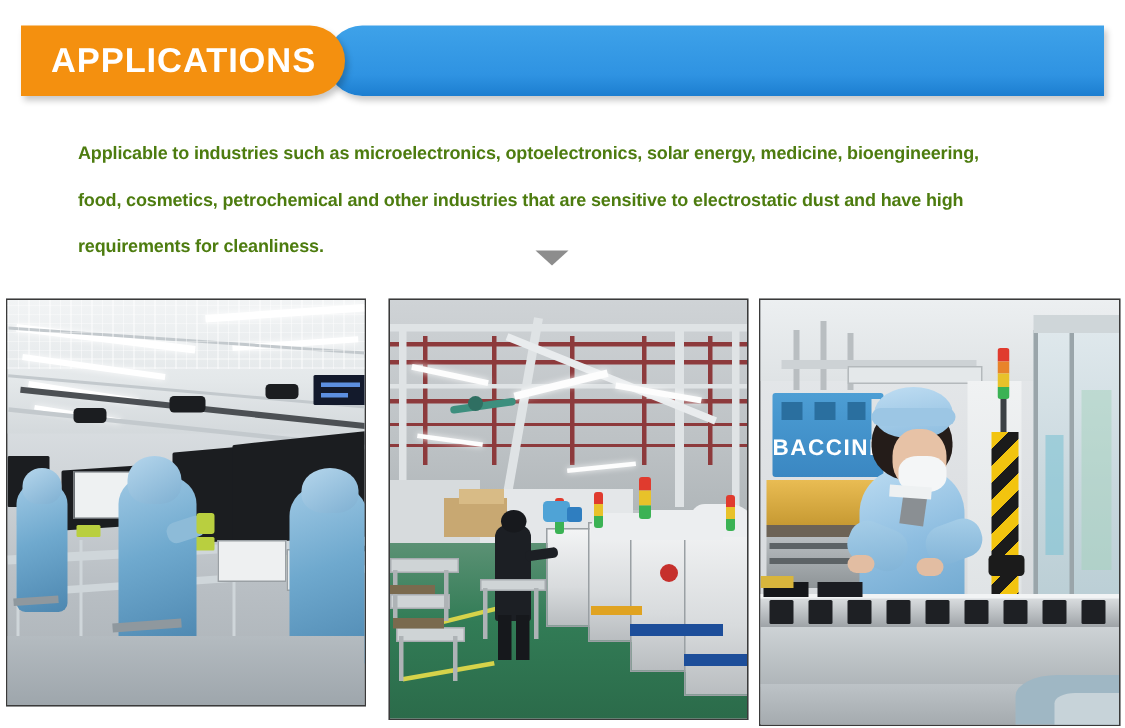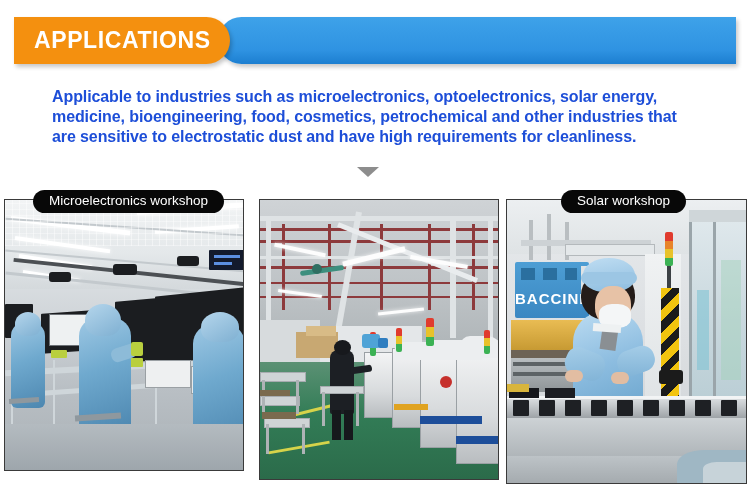--- a/index.html
+++ b/index.html
@@ -55,24 +55,24 @@
     letter-spacing: 0.6px;
     white-space: nowrap;
   }
 
   
   #description-text {
     position: absolute;
     left: 52px;
     top: 87px;
     width: 632px;
-    color: #1d4ed8;
-    font-size: 16px;
+    color: #4d7c0f;
+    font-size: 12px;
     font-weight: bold;
-    line-height: 20px;
+    line-height: 31px;
     letter-spacing: -0.1px;
   }
 
   #down-arrow-icon {
     position: absolute;
     left: 357px;
     top: 167px;
     width: 0;
     height: 0;
     border-left: 11px solid transparent;
@@ -286,21 +286,20 @@
         <div class="s1-worker" style="left:188px; top:124px; width:52px; height:120px; border-radius:20px 20px 6px 6px;"></div>
         <div class="s1-hood" style="left:196px; top:112px; width:38px; height:30px;"></div>
 
         <div style="position:absolute; left:4px;  top:198px; width:30px; height:5px; background:#8f989e; transform:rotate(-4deg);"></div>
         <div style="position:absolute; left:70px; top:214px; width:46px; height:6px; background:#8f989e; transform:rotate(-4deg);"></div>
 
         <div class="s1-floor"></div>
         <div class="s1-floor s1-floorgrid" style="background-color:transparent;"></div>
       </div>
     </div>
-    <div class="photo-caption">Microelectronics workshop</div>
   </div>
 
   <div class="photo-card" id="photo-card-2">
     <div class="photo-frame">
       <div class="scene">
         <div class="s2-bg"></div>
         <div class="s2-ceiling"></div>
 
         <div class="s2-pipe-red" style="left:0;   top:28px; width:240px; height:3px;"></div>
         <div class="s2-pipe-red" style="left:0;   top:40px; width:240px; height:3px;"></div>
@@ -475,16 +474,15 @@
         <div style="position:absolute; left:2px;  top:188px; width:30px; height:10px; background:#15171b;"></div>
         <div style="position:absolute; left:38px; top:188px; width:30px; height:10px; background:#1b1d22;"></div>
         <div style="position:absolute; left:0;   top:184px; width:22px; height:8px;  background:#d8b53c;"></div>
 
         <div style="position:absolute; left:0; top:218px; width:241px; height:40px; background:linear-gradient(180deg,#cdd2d5 0%, #aeb4b8 100%);"></div>
         <div style="position:absolute; left:0; top:256px; width:241px; height:29px; background:linear-gradient(180deg,#bdc3c7 0%, #a3a9ad 100%);"></div>
         <div style="position:absolute; left:170px; top:250px; width:70px; height:35px; background:#9fb7c4; border-radius:40% 0 0 0;"></div>
         <div style="position:absolute; left:196px; top:262px; width:46px; height:23px; background:#c7d3d9; border-radius:30% 0 0 0;"></div>
       </div>
     </div>
-    <div class="photo-caption">Solar workshop</div>
   </div>
 
 </div>
 
 </body></html>

